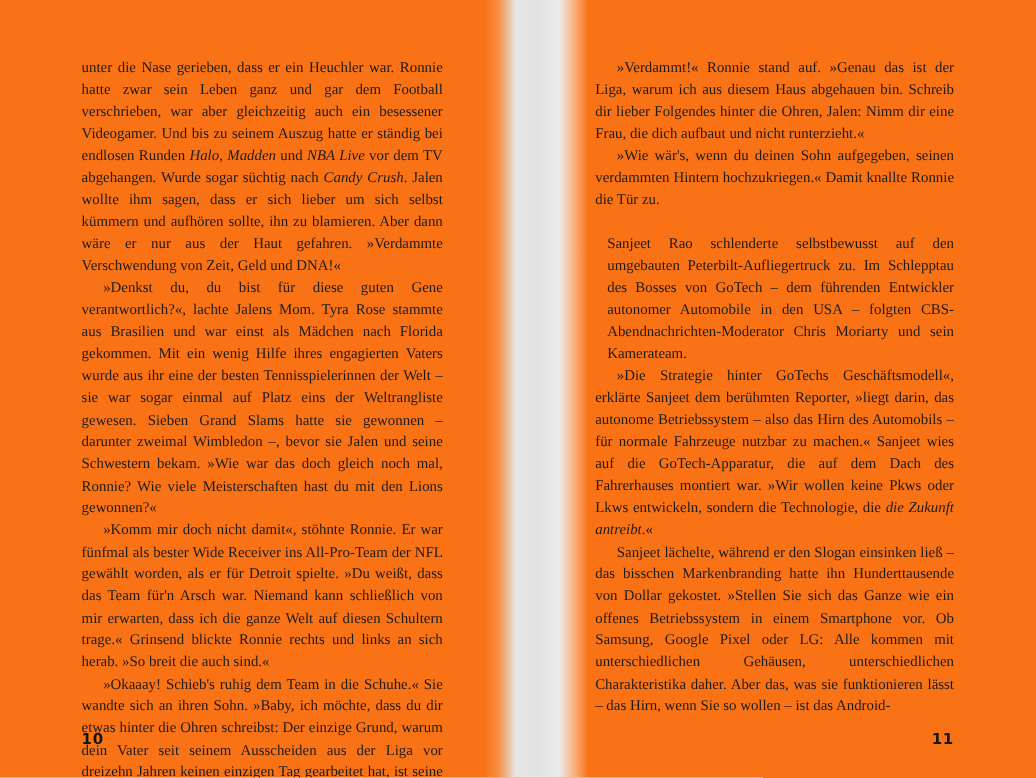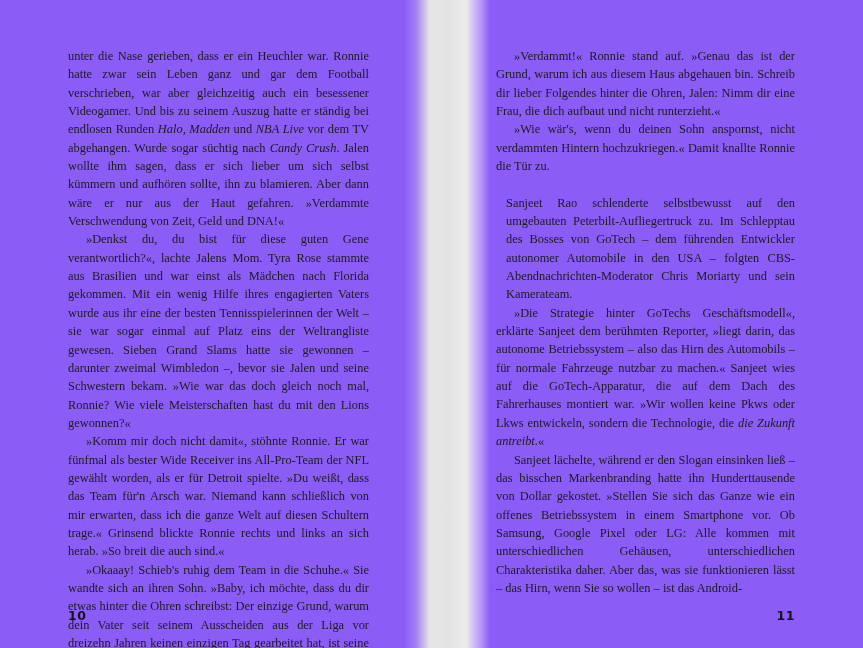--- a/index.html
+++ b/index.html
@@ -12,21 +12,21 @@
     height: 648px;
     background: #ffffff;
     font-family: "Liberation Serif", "DejaVu Serif", serif;
     overflow: hidden;
   }
 
   #book-spread {
     position: relative;
     width: 863px;
     height: 648px;
-    background: #8b5cf6;
+    background: #f97316;
     box-sizing: border-box;
   }
 
   
   #gutter-shadow {
     position: absolute;
     top: 0;
     left: 404px;
     width: 86px;
     height: 648px;
@@ -128,22 +128,22 @@
           <p class="no-indent">unter die Nase gerieben, dass er ein Heuchler war. Ronnie hatte zwar sein Leben ganz und gar dem Football verschrieben, war aber gleichzeitig auch ein besessener Videogamer. Und bis zu seinem Auszug hatte er ständig bei endlosen Runden <em>Halo, Madden</em> und <em>NBA Live</em> vor dem TV abgehangen. Wurde sogar süchtig nach <em>Candy Crush</em>. Jalen wollte ihm sagen, dass er sich lieber um sich selbst kümmern und aufhören sollte, ihn zu blamieren. Aber dann wäre er nur aus der Haut gefahren. »Verdammte Verschwendung von Zeit, Geld und DNA!«</p>
           <p>»Denkst du, du bist für diese guten Gene verantwortlich?«, lachte Jalens Mom. Tyra Rose stammte aus Brasilien und war einst als Mädchen nach Florida gekommen. Mit ein wenig Hilfe ihres engagierten Vaters wurde aus ihr eine der besten Tennisspielerinnen der Welt – sie war sogar einmal auf Platz eins der Weltrangliste gewesen. Sieben Grand Slams hatte sie gewonnen – darunter zweimal Wimbledon –, bevor sie Jalen und seine Schwestern bekam. »Wie war das doch gleich noch mal, Ronnie? Wie viele Meisterschaften hast du mit den Lions gewonnen?«</p>
           <p>»Komm mir doch nicht damit«, stöhnte Ronnie. Er war fünfmal als bester Wide Receiver ins All-Pro-Team der NFL gewählt worden, als er für Detroit spielte. »Du weißt, dass das Team für'n Arsch war. Niemand kann schließlich von mir erwarten, dass ich die ganze Welt auf diesen Schultern trage.« Grinsend blickte Ronnie rechts und links an sich herab. »So breit die auch sind.«</p>
           <p>»Okaaay! Schieb's ruhig dem Team in die Schuhe.« Sie wandte sich an ihren Sohn. »Baby, ich möchte, dass du dir etwas hinter die Ohren schreibst: Der einzige Grund, warum dein Vater seit seinem Ausscheiden aus der Liga vor dreizehn Jahren keinen einzigen Tag gearbeitet hat, ist seine Einstellung.«</p>
         </div>
       <div class="folio folio-left">10</div>
     </div>
 
     <div class="page page-right">
       <div class="text-block" id="right-text">
-          <p>»Verdammt!« Ronnie stand auf. »Genau das ist der Grund, warum ich aus diesem Haus abgehauen bin. Schreib dir lieber Folgendes hinter die Ohren, Jalen: Nimm dir eine Frau, die dich aufbaut und nicht runterzieht.«</p>
-          <p>»Wie wär's, wenn du deinen Sohn anspornst, nicht verdammten Hintern hochzukriegen.« Damit knallte Ronnie die Tür zu.</p>
+          <p>»Verdammt!« Ronnie stand auf. »Genau das ist der Liga, warum ich aus diesem Haus abgehauen bin. Schreib dir lieber Folgendes hinter die Ohren, Jalen: Nimm dir eine Frau, die dich aufbaut und nicht runterzieht.«</p>
+          <p>»Wie wär's, wenn du deinen Sohn aufgegeben, seinen verdammten Hintern hochzukriegen.« Damit knallte Ronnie die Tür zu.</p>
           <p class="no-indent section-gap">Sanjeet Rao schlenderte selbstbewusst auf den umgebauten Peterbilt-Aufliegertruck zu. Im Schlepptau des Bosses von GoTech – dem führenden Entwickler autonomer Automobile in den USA – folgten CBS-Abendnachrichten-Moderator Chris Moriarty und sein Kamerateam.</p>
           <p>»Die Strategie hinter GoTechs Geschäftsmodell«, erklärte Sanjeet dem berühmten Reporter, »liegt darin, das autonome Betriebssystem – also das Hirn des Automobils – für normale Fahrzeuge nutzbar zu machen.« Sanjeet wies auf die GoTech-Apparatur, die auf dem Dach des Fahrerhauses montiert war. »Wir wollen keine Pkws oder Lkws entwickeln, sondern die Technologie, die <em>die Zukunft antreibt</em>.«</p>
           <p>Sanjeet lächelte, während er den Slogan einsinken ließ – das bisschen Markenbranding hatte ihn Hunderttausende von Dollar gekostet. »Stellen Sie sich das Ganze wie ein offenes Betriebssystem in einem Smartphone vor. Ob Samsung, Google Pixel oder LG: Alle kommen mit unterschiedlichen Gehäusen, unterschiedlichen Charakteristika daher. Aber das, was sie funktionieren lässt – das Hirn, wenn Sie so wollen – ist das Android-</p>
         </div>
       <div class="folio folio-right">11</div>
     </div>
 
   </div>
 </div>
 

